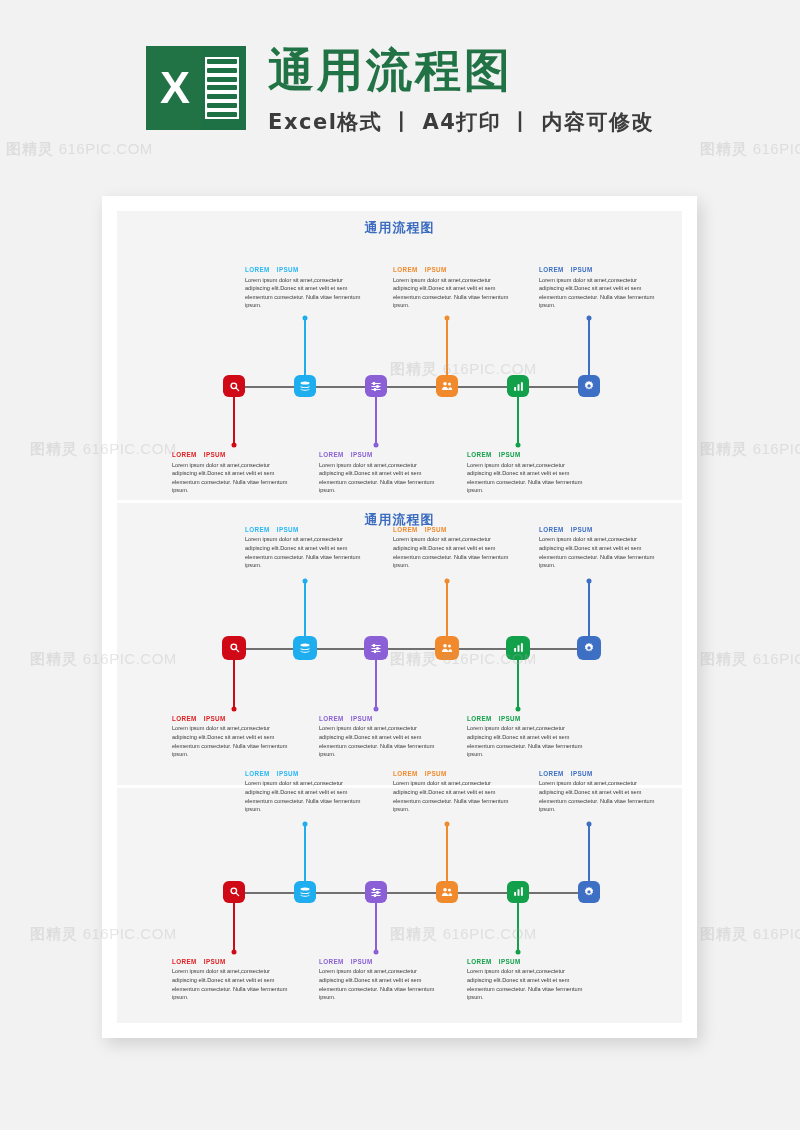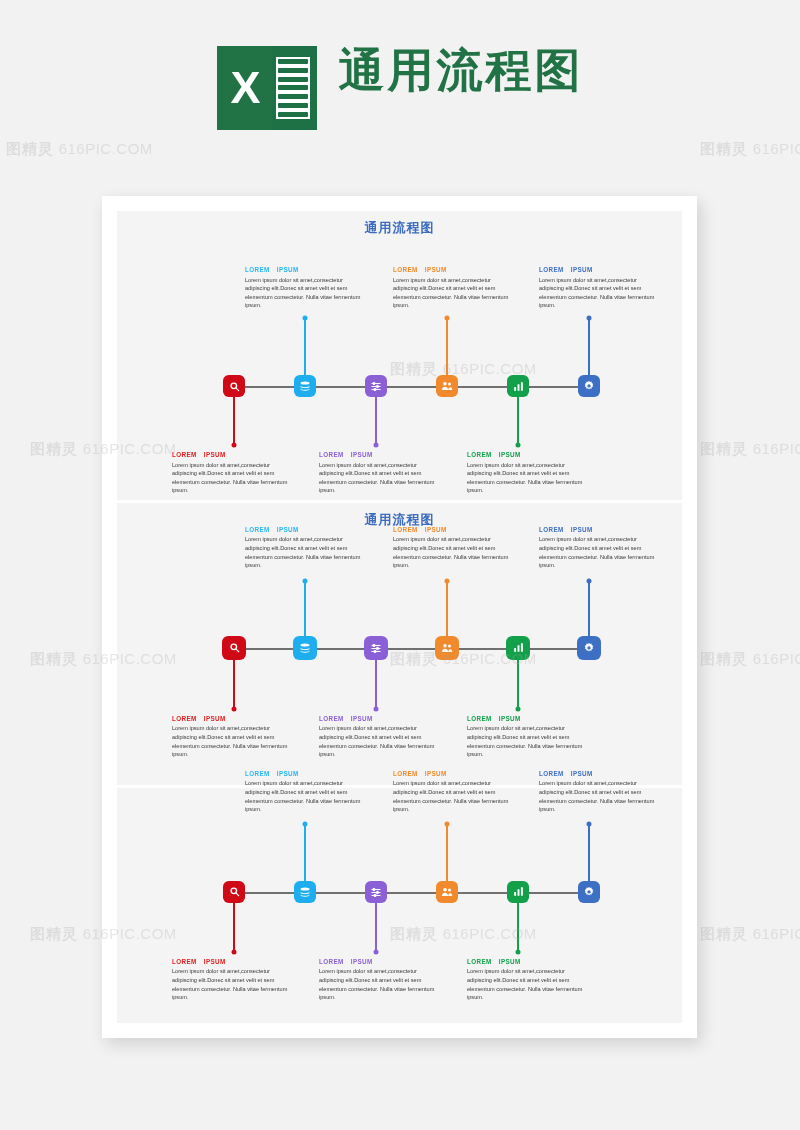--- a/index.html
+++ b/index.html
@@ -149,20 +149,21 @@
           <i></i>
           <i></i>
           <i></i>
           <i></i>
           <i></i>
           <i></i>
       </div>
     </div>
     <div class="title-wrap">
       <div class="main-title">通用流程图</div>
+      <div class="sub-title">Excel格式 丨 A4打印 丨 内容可修改</div>
     </div>
   </div>
 
   <div class="paper">
     <div class="inner">
       <div class="section sec1">
           <div class="sec-title">通用流程图</div>
           <div class="axis" style="left:117px; top:175px; width:355px;"></div>
           <div class="stem" style="left:116.25px; top:175px; height:59px; background:#cf0a16;"></div>
           <div class="dot" style="left:117px; top:234px; background:#cf0a16;"></div>

